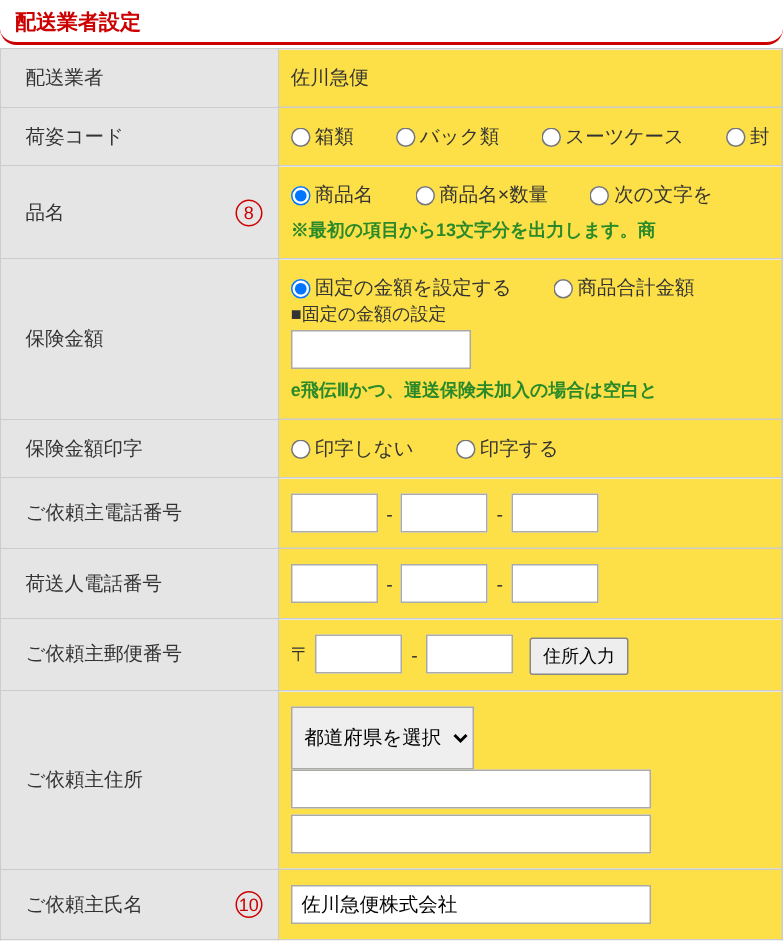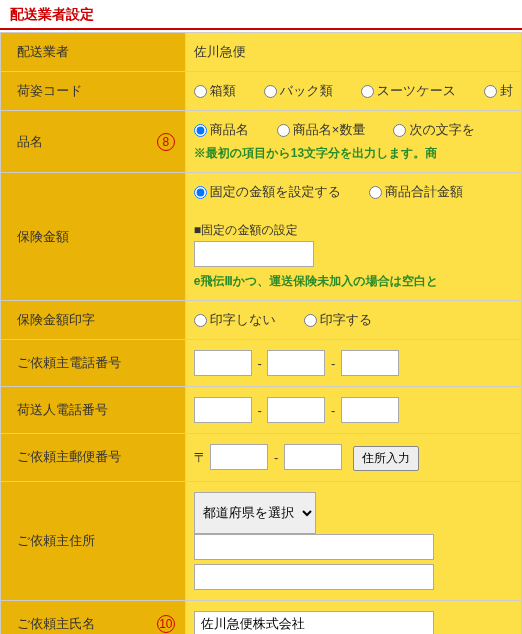--- a/index.html
+++ b/index.html
@@ -11,35 +11,36 @@
       color: #333;
       width: 522px;
       background: #fff;
     }
     .section-title {
       color: #c00;
       font-size: 14px;
       font-weight: bold;
       padding: 6px 10px 4px;
       border-bottom: 2px solid #c00;
+      border-radius: 11px;
     }
     table {
       width: 100%;
       border-collapse: collapse;
       margin-top: 2px;
     }
     th, td {
       border: 1px solid #ccc;
       padding: 10px 8px;
       text-align: left;
       vertical-align: middle;
       font-weight: normal;
     }
     th {
-      background: #eab308;
+      background: #e5e5e5;
       width: 245px;
       font-size: 13px;
       position: relative;
       padding-left: 16px;
     }
     td {
       background: #fde047;
       font-size: 13px;
       white-space: nowrap;
       overflow: hidden;
@@ -82,21 +83,21 @@
     }
     .note-green {
       color: #2a8a2a;
       font-size: 12px;
       margin-top: 6px;
       display: block;
       font-weight: bold;
     }
     .subhead {
       font-size: 12px;
-      margin-top: 21px;
+      margin-top: 0;
       display: block;
     }
     label { cursor: pointer; }
     input[type="radio"] { margin: 0 3px 0 0; vertical-align: middle; }
     .radio-row { display: flex; gap: 28px; flex-wrap: nowrap; align-items: center; }
     .radio-row label { white-space: nowrap; }
     .sep { margin: 0 2px; }
     .addr-stack input { margin-bottom: 4px; display: block; }
     .addr-stack input:last-child { margin-bottom: 0; }
   </style>

